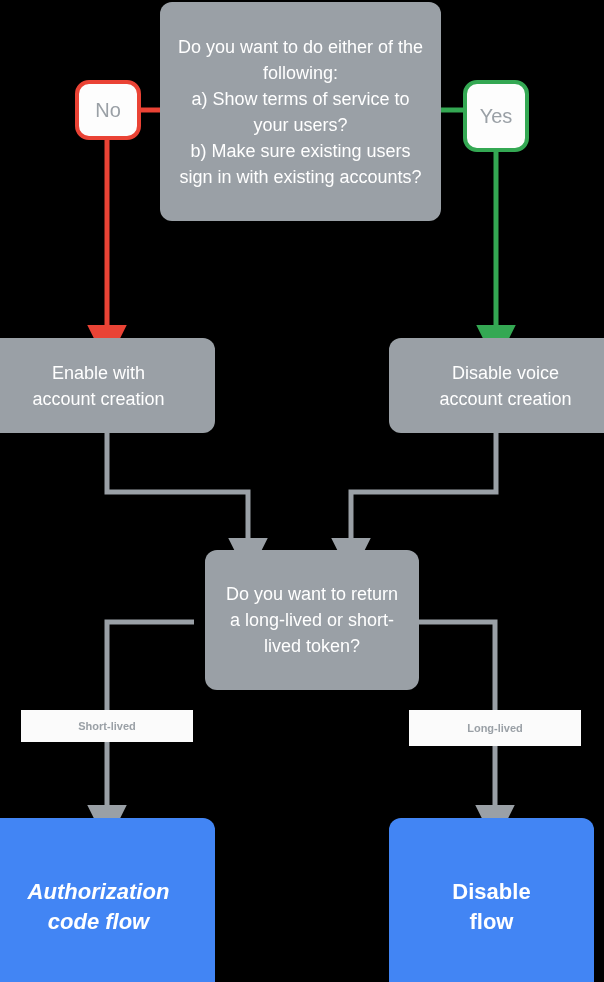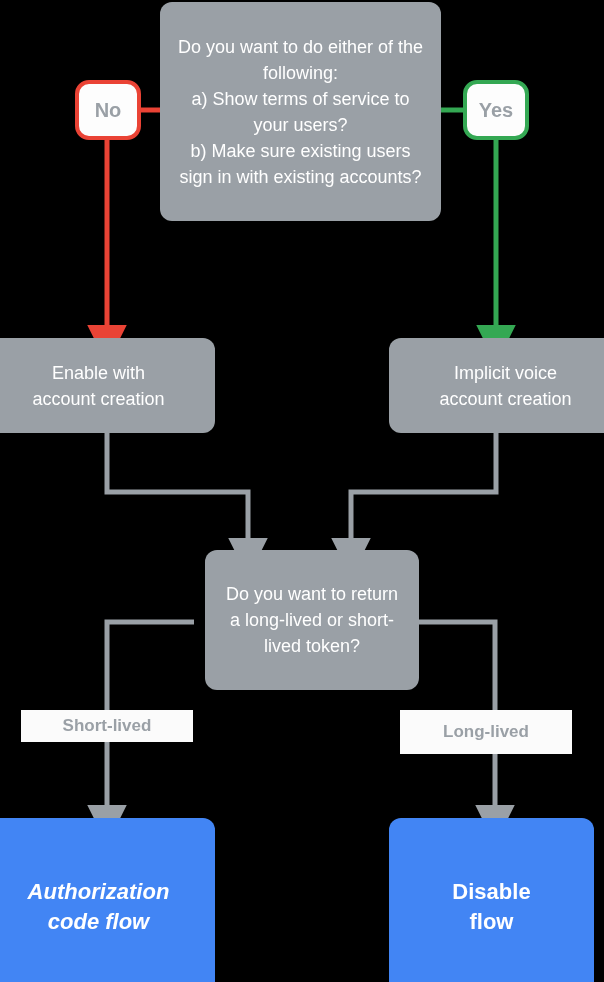--- a/index.html
+++ b/index.html
@@ -49,33 +49,33 @@
     font-size: 22px;
     line-height: 30px;
     font-weight: 700;
     padding: 6px 14px;
   }
   .badge {
     background: #fdfdfd;
     border-radius: 14px;
     color: #9aa0a6;
     font-size: 20px;
-    font-weight: 700;
+    font-weight: 400;
     z-index: 4;
   }
   .badge-no {
     border: 4px solid #ea4335;
   }
   .badge-yes {
     border: 4px solid #34a853;
   }
   .chip {
     background: #fbfbfb;
     color: #9aa0a6;
-    font-size: 17px;
+    font-size: 11px;
     font-weight: 700;
     z-index: 3;
     border-radius: 0;
   }
 </style>
 </head>
 <body>
 
 <div id="canvas">
 
@@ -112,43 +112,43 @@
   <div class="node gray-box" style="left:160px; top:2px; width:281px; height:219px;">
     <span style="white-space:pre-line;">Do you want to do either of the following:
 a) Show terms of service to your users?
 b) Make sure existing users sign in with existing accounts?</span>
   </div>
 
   <div class="node badge badge-no" style="left:75px; top:80px; width:66px; height:60px;">
     <span>No</span>
   </div>
 
-  <div class="node badge badge-yes" style="left:463px; top:80px; width:66px; height:60px;">
+  <div class="node badge badge-yes" style="left:463px; top:80px; width:66px; height:72px;">
     <span>Yes</span>
   </div>
 
   <div class="node gray-box" style="left:-18px; top:338px; width:233px; height:95px;">
     <span style="white-space:pre-line;">Enable with
 account creation</span>
   </div>
 
   <div class="node gray-box" style="left:389px; top:338px; width:233px; height:95px;">
-    <span style="white-space:pre-line;">Implicit voice
+    <span style="white-space:pre-line;">Disable voice
 account creation</span>
   </div>
 
   <div class="node gray-box" style="left:205px; top:550px; width:214px; height:140px;">
     <span>Do you want to return a long-lived or short-lived token?</span>
   </div>
 
   <div class="node chip" style="left:21px; top:710px; width:172px; height:32px;">
     <span>Short-lived</span>
   </div>
 
-  <div class="node chip" style="left:400px; top:710px; width:172px; height:44px;">
+  <div class="node chip" style="left:409px; top:710px; width:172px; height:36px;">
     <span>Long-lived</span>
   </div>
 
   <div class="node blue-box" style="left:-18px; top:818px; width:233px; height:178px;">
     <span style="white-space:pre-line;font-style:italic;">Authorization
 code flow</span>
   </div>
 
   <div class="node blue-box" style="left:389px; top:818px; width:205px; height:178px;">
     <span style="white-space:pre-line;">Disable

